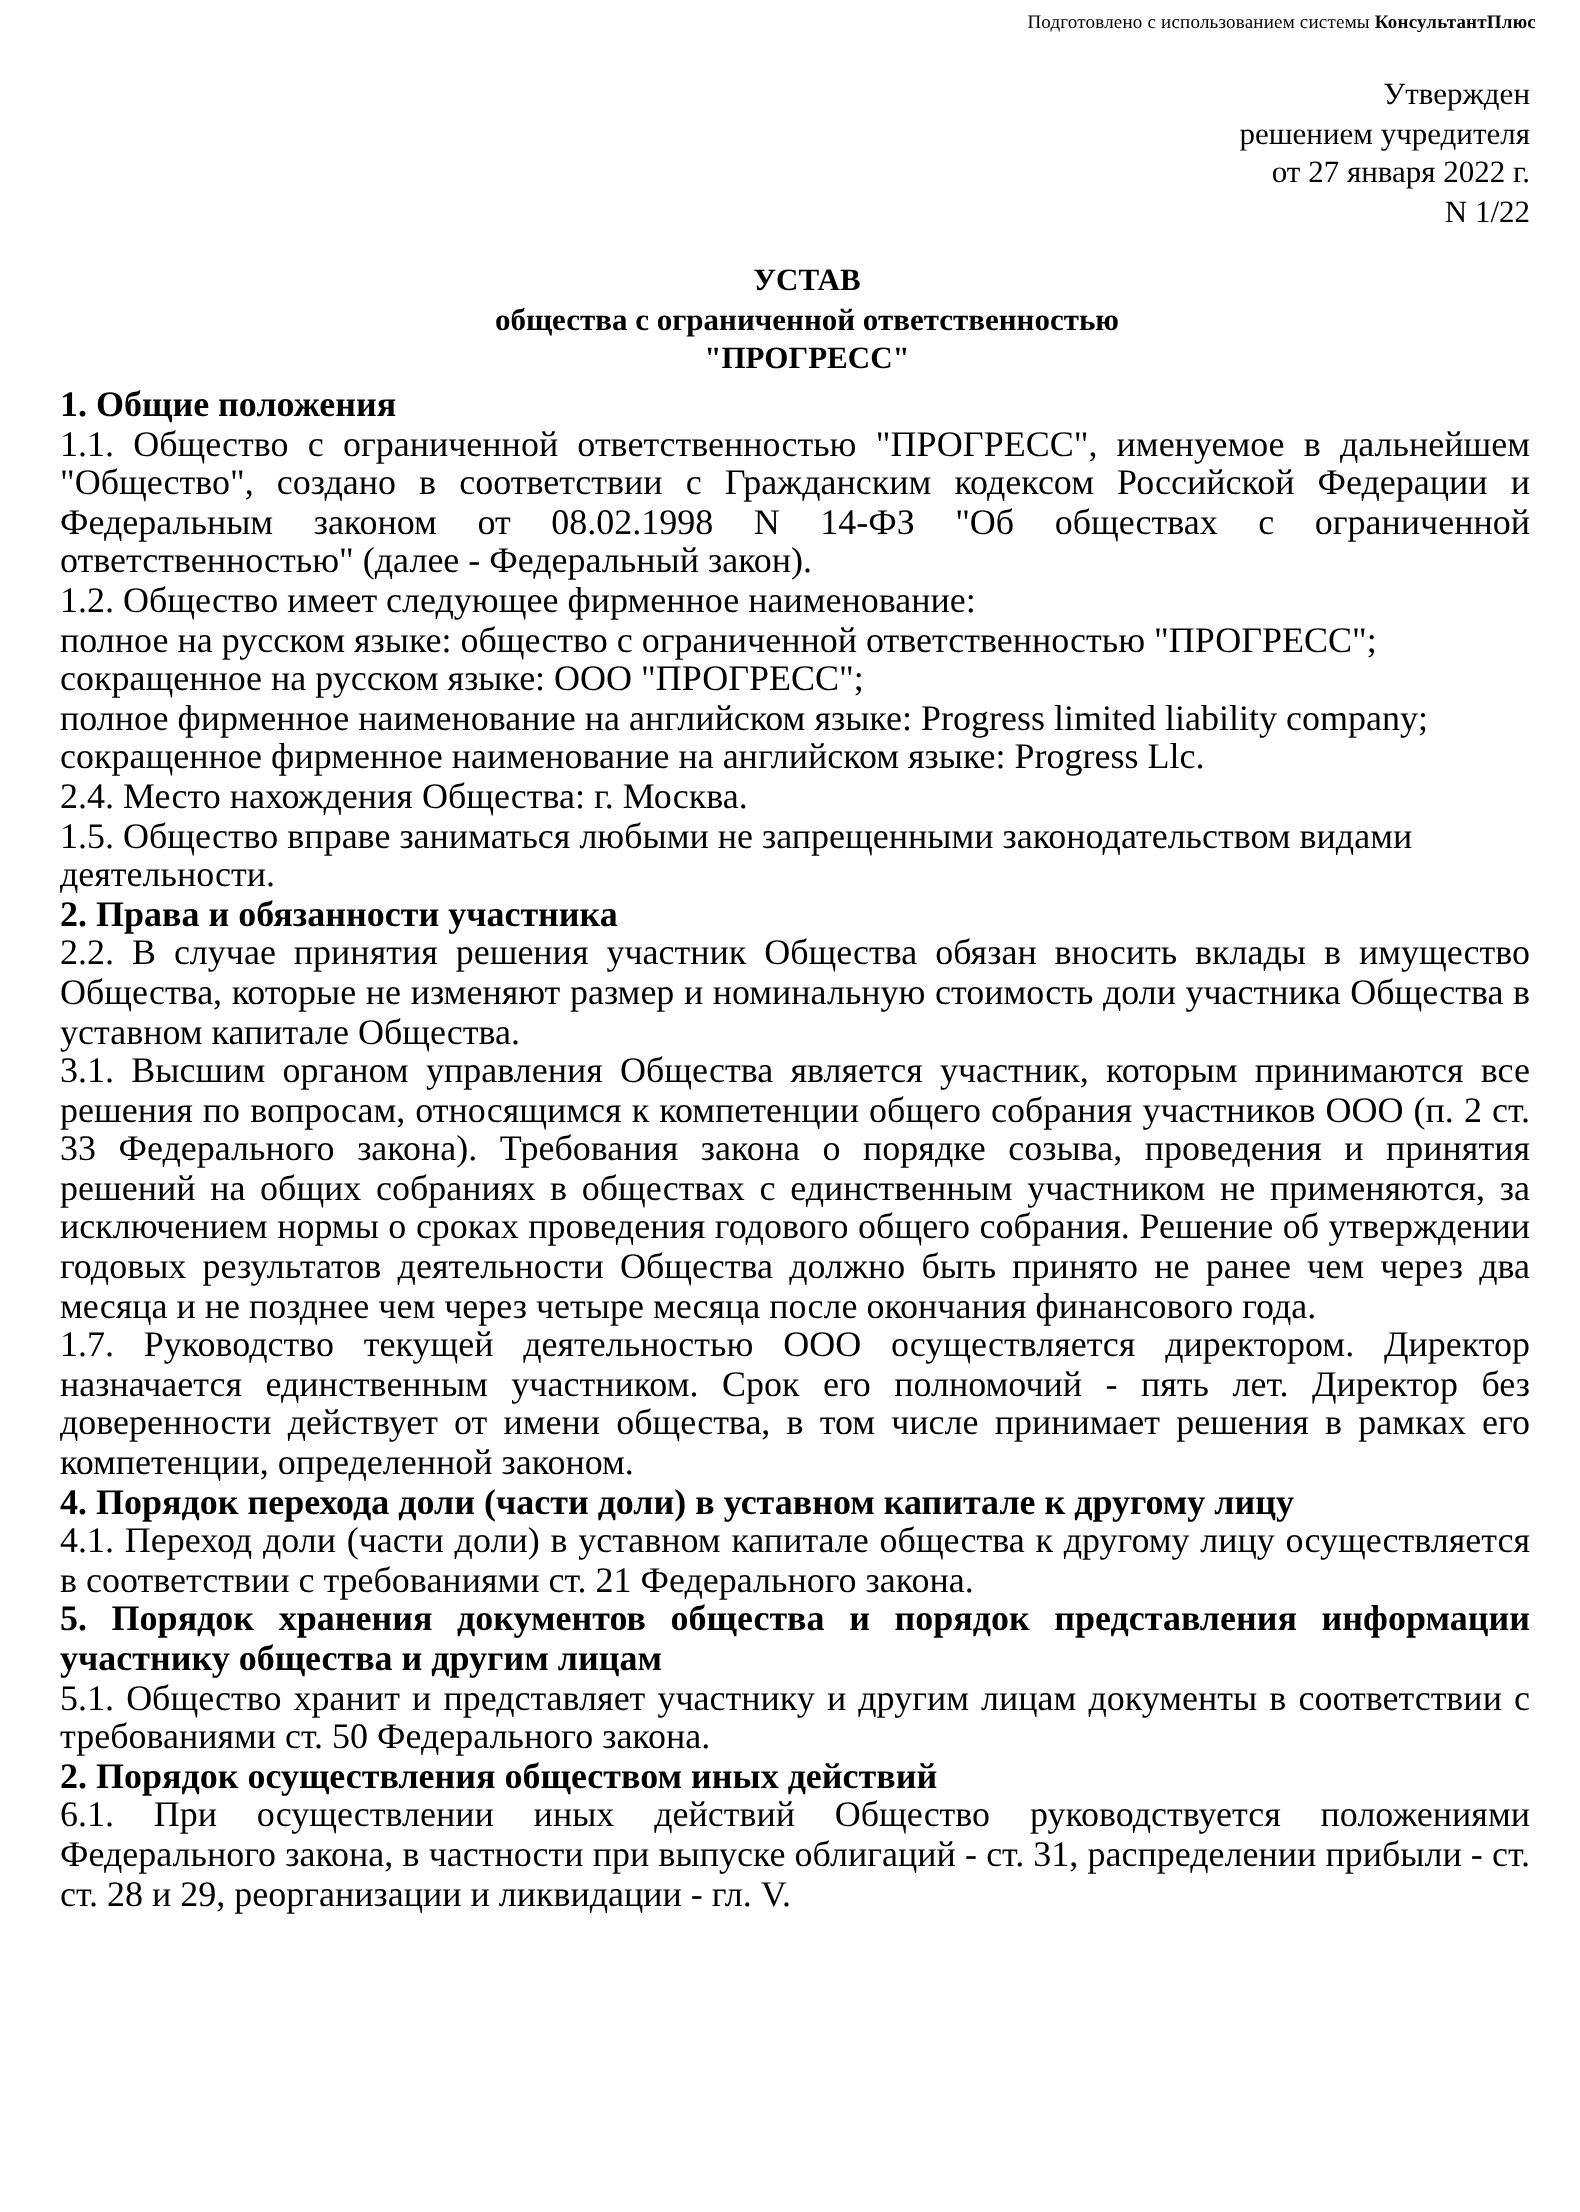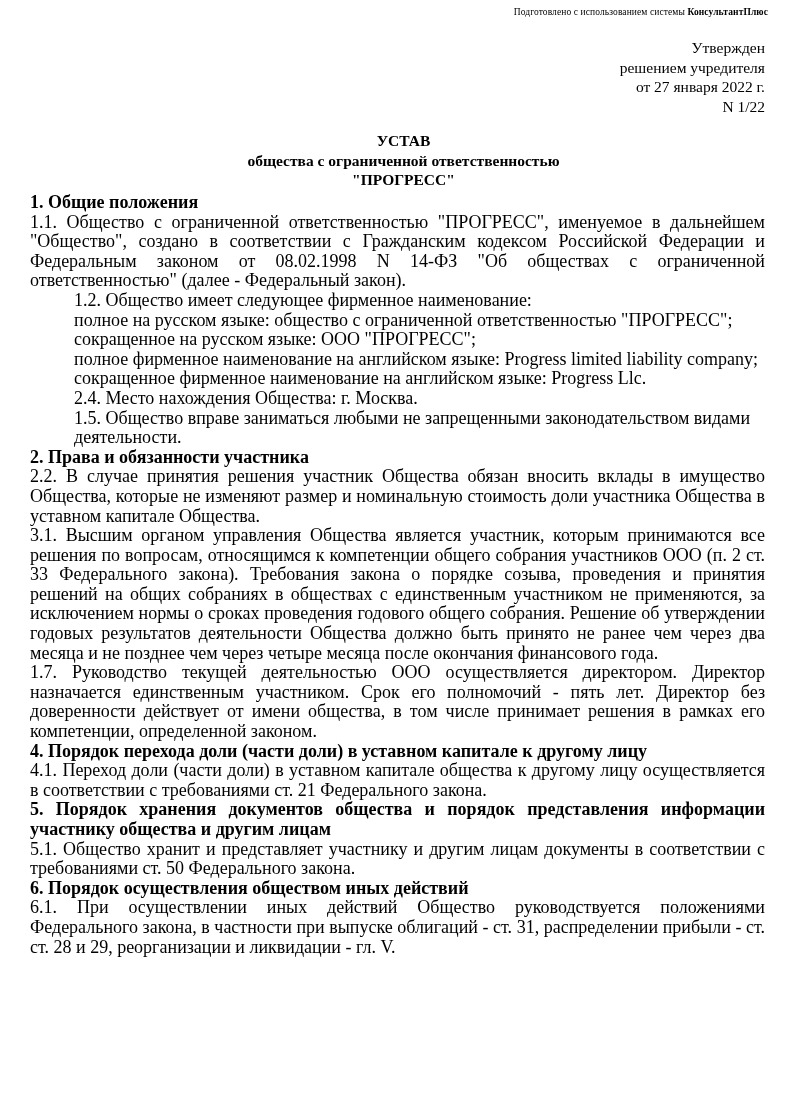--- a/index.html
+++ b/index.html
@@ -80,21 +80,20 @@
   }
   .para.heading {
     font-weight: bold;
     text-align: left;
   }
   .para.heading.justified {
     text-align: justify;
   }
   .para.plain {
     text-align: left;
-    margin-left: 44px;
   }
   
 </style>
 </head>
 <body>
 
 <div class="page">
 
   <div class="sys-header">
     <span>Подготовлено с использованием системы </span><span class="brand">КонсультантПлюс</span>
@@ -124,17 +123,17 @@
       <p class="para plain">2.4. Место нахождения Общества: г. Москва.</p>
       <p class="para plain">1.5. Общество вправе заниматься любыми не запрещенными законодательством видами деятельности.</p>
       <p class="para heading">2. Права и обязанности участника</p>
       <p class="para">2.2. В случае принятия решения участник Общества обязан вносить вклады в имущество Общества, которые не изменяют размер и номинальную стоимость доли участника Общества в уставном капитале Общества.</p>
       <p class="para">3.1. Высшим органом управления Общества является участник, которым принимаются все решения по вопросам, относящимся к компетенции общего собрания участников ООО (п. 2 ст. 33 Федерального закона). Требования закона о порядке созыва, проведения и принятия решений на общих собраниях в обществах с единственным участником не применяются, за исключением нормы о сроках проведения годового общего собрания. Решение об утверждении годовых результатов деятельности Общества должно быть принято не ранее чем через два месяца и не позднее чем через четыре месяца после окончания финансового года.</p>
       <p class="para">1.7. Руководство текущей деятельностью ООО осуществляется директором. Директор назначается единственным участником. Срок его полномочий - пять лет. Директор без доверенности действует от имени общества, в том числе принимает решения в рамках его компетенции, определенной законом.</p>
       <p class="para heading">4. Порядок перехода доли (части доли) в уставном капитале к другому лицу</p>
       <p class="para">4.1. Переход доли (части доли) в уставном капитале общества к другому лицу осуществляется в соответствии с требованиями ст. 21 Федерального закона.</p>
       <p class="para heading justified">5. Порядок хранения документов общества и порядок представления информации участнику общества и другим лицам</p>
       <p class="para">5.1. Общество хранит и представляет участнику и другим лицам документы в соответствии с требованиями ст. 50 Федерального закона.</p>
-      <p class="para heading">6. Порядок осуществления обществом иных действий</p>
+      <p class="para heading">2. Порядок осуществления обществом иных действий</p>
       <p class="para">6.1. При осуществлении иных действий Общество руководствуется положениями Федерального закона, в частности при выпуске облигаций - ст. 31, распределении прибыли - ст. ст. 28 и 29, реорганизации и ликвидации - гл. V.</p>
     </div>
 
 </div>
 
 </body></html>

